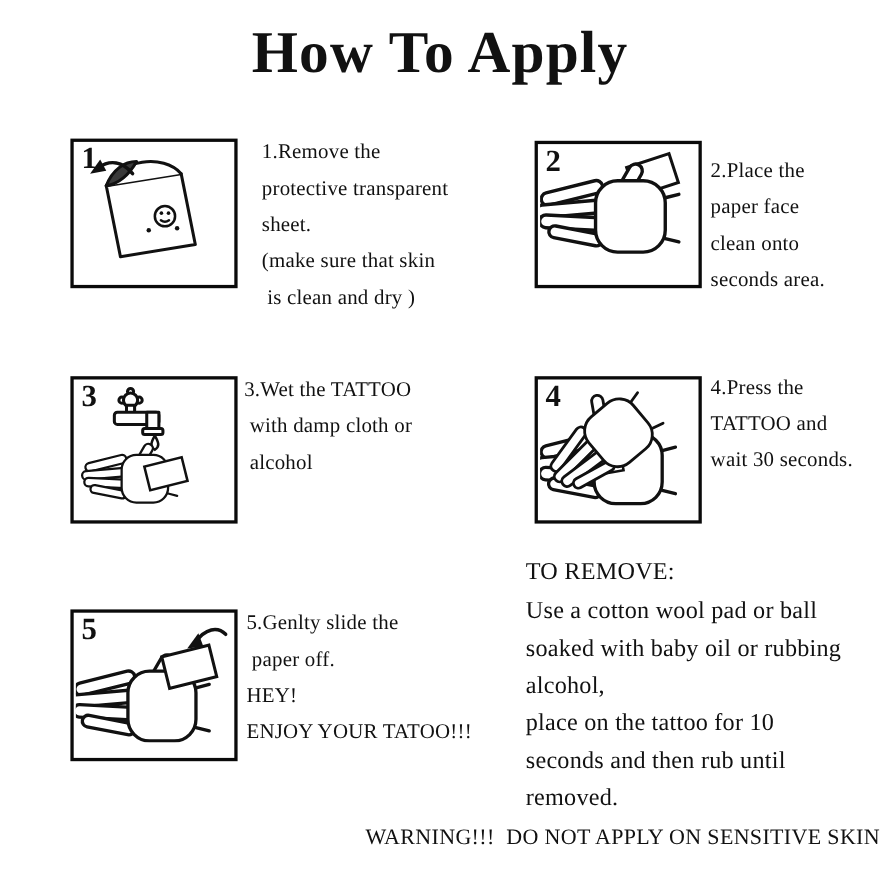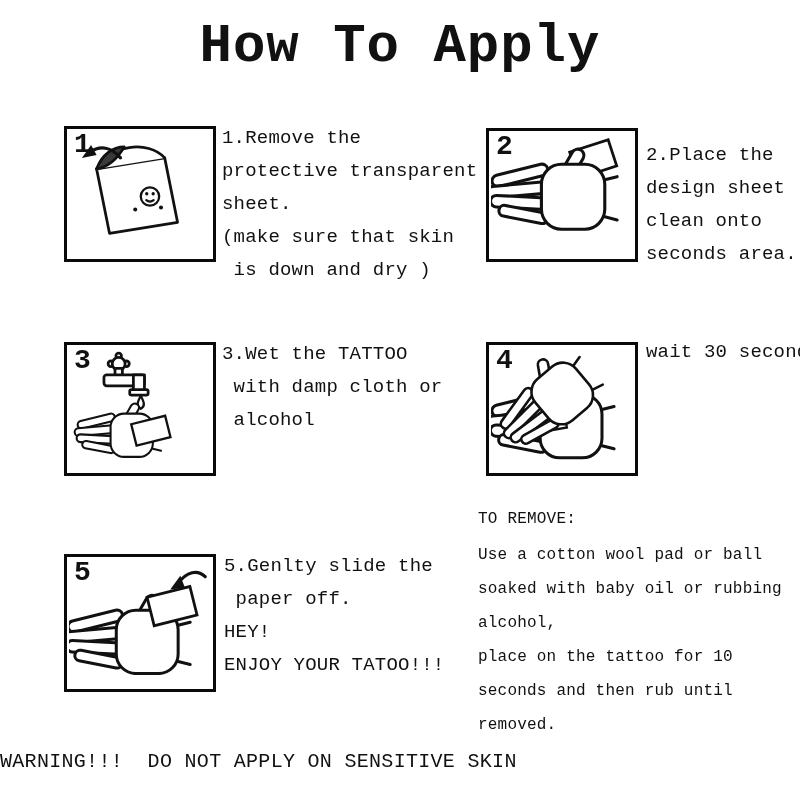--- a/index.html
+++ b/index.html
@@ -1,27 +1,27 @@
 <!DOCTYPE html>
 <html><head>
 <meta charset="utf-8">
 <style>
   html,body{margin:0;padding:0;background:#ffffff;}
   .page{position:relative;width:800px;height:800px;background:#ffffff;
-        font-family:Liberation Mono, monospace;color:#111111;overflow:hidden;}
+        font-family:Liberation Serif, serif;color:#111111;overflow:hidden;}
   .title{position:absolute;top:16px;left:0;width:100%;margin:0;text-align:center;
          font-size:54px;font-weight:bold;letter-spacing:1px;}
   .box{position:absolute;border:3px solid #0a0a0a;background:#ffffff;}
   .num{position:absolute;left:7px;top:1px;font-size:28px;font-weight:bold;line-height:30px;}
   .illu{position:absolute;left:2px;top:6px;width:138px;height:112px;}
   .step-text{position:absolute;font-size:19px;line-height:33px;letter-spacing:0.2px;}
   .line{white-space:pre;}
-  .remove{position:absolute;left:478px;top:502px;font-size:16px;line-height:34px;letter-spacing:0.2px;}
+  .remove{position:absolute;left:478px;top:502px;font-size:22px;line-height:34px;letter-spacing:0.2px;}
   .remove .heading{margin-bottom:2px;}
-  .warning{position:absolute;top:750px;left:0;width:100%;text-align:left;
+  .warning{position:absolute;top:750px;left:0;width:100%;text-align:right;
            font-size:20px;white-space:pre;letter-spacing:0.3px;}
 </style>
 </head>
 <body>
 
 <div class="page">
 
   <svg width="0" height="0" style="position:absolute" aria-hidden="true">
     <defs>
       <g id="hand" fill="#ffffff" stroke="#111111" stroke-width="4" stroke-linejoin="round" stroke-linecap="round">
@@ -53,40 +53,40 @@
           <circle cx="84.5" cy="63" r="1.8"></circle>
           <circle cx="91.5" cy="63" r="1.8"></circle>
           <circle cx="72" cy="80" r="2.2"></circle>
           <circle cx="100" cy="78" r="2.2"></circle>
         </g>
         <path d="M56,24 C46,12 34,10 22,18" fill="none" stroke-width="3.5"></path>
         <polygon points="14,24 24,10 30,21" fill="#111111" stroke="none"></polygon>
       </g>
     </svg>
   </div>
-  <div class="step-text" style="left:222px;top:122px">
+  <div class="step-text" style="left:238px;top:122px">
     <div class="line">1.Remove the</div>
     <div class="line">protective transparent</div>
     <div class="line">sheet.</div>
     <div class="line">(make sure that skin</div>
-    <div class="line"> is down and dry )</div>
+    <div class="line"> is clean and dry )</div>
   </div>
 
   <div class="box" style="left:486px;top:128px;width:146px;height:128px">
     <span class="num">2</span>
     <svg class="illu" viewBox="0 0 150 120">
       <g transform="rotate(-18 112 26)">
         <rect x="90" y="8" width="44" height="30" fill="#ffffff" stroke="#111111" stroke-width="3"></rect>
       </g>
       <use href="#hand" transform="translate(-4,12) scale(0.84)"></use>
     </svg>
   </div>
   <div class="step-text" style="left:646px;top:139px">
     <div class="line">2.Place the</div>
-    <div class="line">design sheet</div>
+    <div class="line">paper face</div>
     <div class="line">clean onto</div>
     <div class="line">seconds area.</div>
   </div>
 
   <div class="box" style="left:64px;top:342px;width:146px;height:128px">
     <span class="num">3</span>
     <svg class="illu" viewBox="0 0 150 120">
       <g transform="translate(0,3)" fill="#ffffff" stroke="#111111" stroke-width="3" stroke-linejoin="round">
         <circle cx="54" cy="1.5" r="3"></circle>
         <circle cx="54" cy="18.5" r="3"></circle>
@@ -115,20 +115,22 @@
     <span class="num">4</span>
     <svg class="illu" viewBox="0 0 150 120">
       <use href="#hand" transform="translate(-4,30) scale(0.82)"></use>
       <g transform="rotate(-10 60 70)">
         <rect x="40" y="60" width="40" height="26" fill="#ffffff" stroke="#111111" stroke-width="2.5"></rect>
       </g>
       <use href="#hand" transform="translate(-10,62) rotate(-40) scale(0.7)"></use>
     </svg>
   </div>
   <div class="step-text" style="left:646px;top:336px">
+    <div class="line">4.Press the</div>
+    <div class="line">TATTOO and</div>
     <div class="line">wait 30 seconds.</div>
   </div>
 
   <div class="box" style="left:64px;top:554px;width:146px;height:132px">
     <span class="num">5</span>
     <svg class="illu" viewBox="0 0 150 120">
       <use href="#hand" transform="translate(-6,34) scale(0.82)"></use>
       <g transform="rotate(-14 112 46)">
         <rect x="88" y="30" width="48" height="32" fill="#ffffff" stroke="#111111" stroke-width="3"></rect>
       </g>

